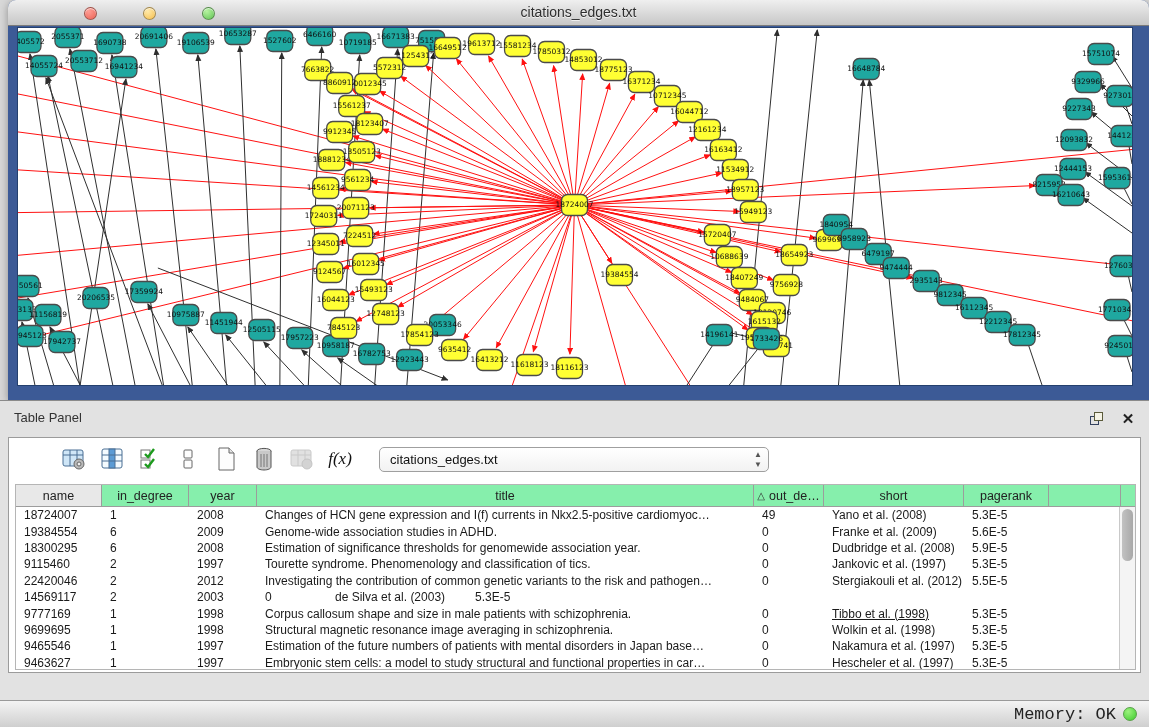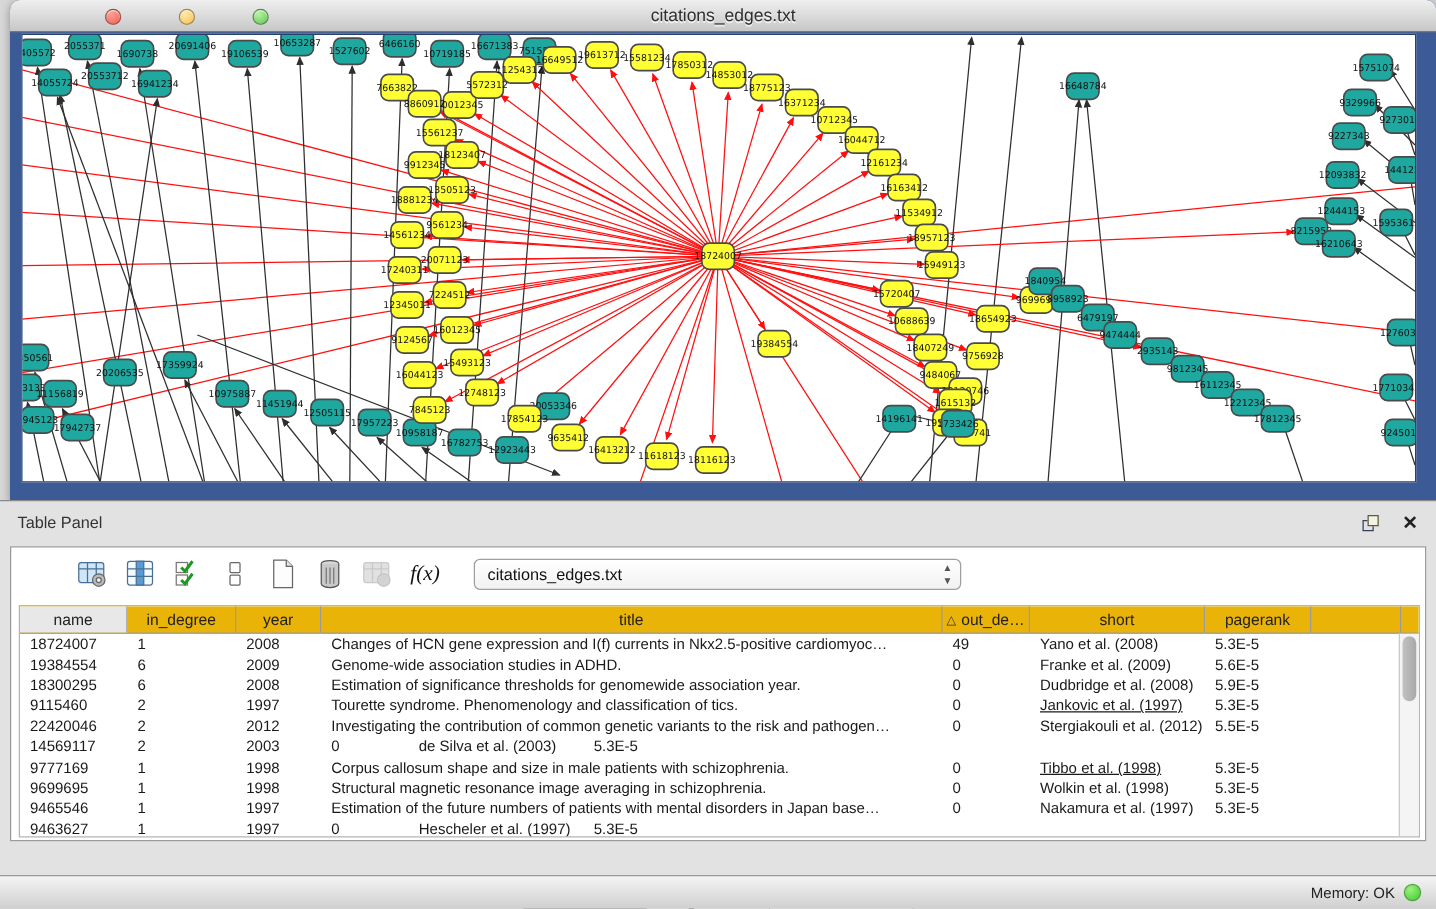--- a/index.html
+++ b/index.html
@@ -48,21 +48,21 @@
   .tb-icon.disabled { opacity:.45; cursor:default; }
   .fx { font-family:"Liberation Serif", serif; font-style:italic; font-size:17px; color:#111; }
   .combo { margin-left:14px; width:390px; height:25px; border:1px solid #9f9f9f; border-radius:5px;
     background:linear-gradient(#ffffff,#f2f2f2); display:flex; align-items:center;
     font-size:13px; color:#111; padding-left:10px; position:relative; cursor:pointer; }
   .combo .arrows { position:absolute; right:6px; top:2px; font-size:8px; color:#555;
     line-height:10px; text-align:center; }
 
   .grid { position:absolute; left:6px; top:46px; width:1121px; height:186px;
     border:1px solid #b5b5b5; background:#fff; overflow:hidden; }
-  .hdr-row { display:flex; height:22px; border-bottom:1px solid #9c9c9c; background:#eab308; }
+  .hdr-row { display:flex; height:22px; border-bottom:1px solid #9c9c9c; background:#86efac; }
   .hdr-cell { height:100%; border-right:1px solid #9c9c9c; font-size:12.5px; color:#222;
     display:flex; align-items:center; justify-content:center; overflow:hidden; white-space:nowrap; cursor:pointer; }
   .hdr-cell.first { background:#e8e8e8; }
   .hdr-cell .sort { margin-right:4px; font-size:10px; color:#333; }
   .rows { position:absolute; left:0; top:22px; right:16px; bottom:0; }
   .t-row { display:flex; height:16.4px; align-items:center; cursor:default; }
   .t-cell { font-size:12px; color:#1a1a1a; padding-left:8px; white-space:nowrap;
     overflow:hidden; text-overflow:ellipsis; }
   .vscroll { position:absolute; right:0; top:22px; bottom:0; width:16px;
     background:#f4f4f4; border-left:1px solid #c9c9c9; }
@@ -73,21 +73,21 @@
   .seg { display:flex; border:1px solid #8d8d8d; border-radius:5px; overflow:hidden;
     background:#fff; box-shadow:0 1px 1px rgba(255,255,255,.8); }
   .seg-btn { height:21px; padding:0 16px; display:flex; align-items:center; font-size:13px;
     color:#222; border-right:1px solid #9a9a9a; cursor:pointer; background:linear-gradient(#ffffff,#f0f0f0); }
   .seg-btn:last-child { border-right:none; }
   .seg-btn.selected { background:linear-gradient(#8b8b8b,#6f6f6f); color:#f4f4f4; }
 
   .statusbar { position:absolute; left:0; bottom:0; width:1149px; height:27px;
     background:linear-gradient(#f4f4f4,#cfcfcf); border-top:1px solid #9a9a9a;
     display:flex; align-items:center; justify-content:flex-end; padding-right:12px; gap:7px; }
-  .mem-label { font-size:12px; color:#222; }
+  .mem-label { font-size:17px; color:#222;font-family:Liberation Mono, monospace; }
   .mem-dot { width:14px; height:14px; border-radius:50%;
     background:radial-gradient(circle at 35% 30%, #9cf27e, #3ecb2e); border:1px solid #58a148; }
 </style>
 </head>
 <body>
 
 <div class="net-window">
   <div class="titlebar">
     <div class="lights">
       <span class="light red"></span>
@@ -796,21 +796,21 @@
               <div class="t-cell" style="width: 70px;">0</div>
               <div class="t-cell" style="width: 140px;">Dudbridge et al. (2008)</div>
               <div class="t-cell" style="width: 85px;">5.9E-5</div>
             </div>
             <div class="t-row">
               <div class="t-cell" style="width: 86px;">9115460</div>
               <div class="t-cell" style="width: 87px;">2</div>
               <div class="t-cell" style="width: 68px;">1997</div>
               <div class="t-cell" style="width: 497px;">Tourette syndrome. Phenomenology and classification of tics.</div>
               <div class="t-cell" style="width: 70px;">0</div>
-              <div class="t-cell" style="width: 140px; text-decoration: underline;">Jankovic et al. (1997)</div>
+              <div class="t-cell" style="width: 140px;">Jankovic et al. (1997)</div>
               <div class="t-cell" style="width: 85px;">5.3E-5</div>
             </div>
             <div class="t-row">
               <div class="t-cell" style="width: 86px;">22420046</div>
               <div class="t-cell" style="width: 87px;">2</div>
               <div class="t-cell" style="width: 68px;">2012</div>
               <div class="t-cell" style="width: 497px;">Investigating the contribution of common genetic variants to the risk and pathogen…</div>
               <div class="t-cell" style="width: 70px;">0</div>
               <div class="t-cell" style="width: 140px;">Stergiakouli et al. (2012)</div>
               <div class="t-cell" style="width: 85px;">5.5E-5</div>
@@ -847,20 +847,21 @@
               <div class="t-cell" style="width: 68px;">1997</div>
               <div class="t-cell" style="width: 497px;">Estimation of the future numbers of patients with mental disorders in Japan base…</div>
               <div class="t-cell" style="width: 70px;">0</div>
               <div class="t-cell" style="width: 140px;">Nakamura et al. (1997)</div>
               <div class="t-cell" style="width: 85px;">5.3E-5</div>
             </div>
             <div class="t-row">
               <div class="t-cell" style="width: 86px;">9463627</div>
               <div class="t-cell" style="width: 87px;">1</div>
               <div class="t-cell" style="width: 68px;">1997</div>
+              <div class="t-cell" style="width: 497px;">Embryonic stem cells: a model to study structural and functional properties in car…</div>
               <div class="t-cell" style="width: 70px;">0</div>
               <div class="t-cell" style="width: 140px;">Hescheler et al. (1997)</div>
               <div class="t-cell" style="width: 85px;">5.3E-5</div>
             </div>
           </div>
         <div class="vscroll">
           <div class="vthumb"></div>
         </div>
       </div>
     </div>

